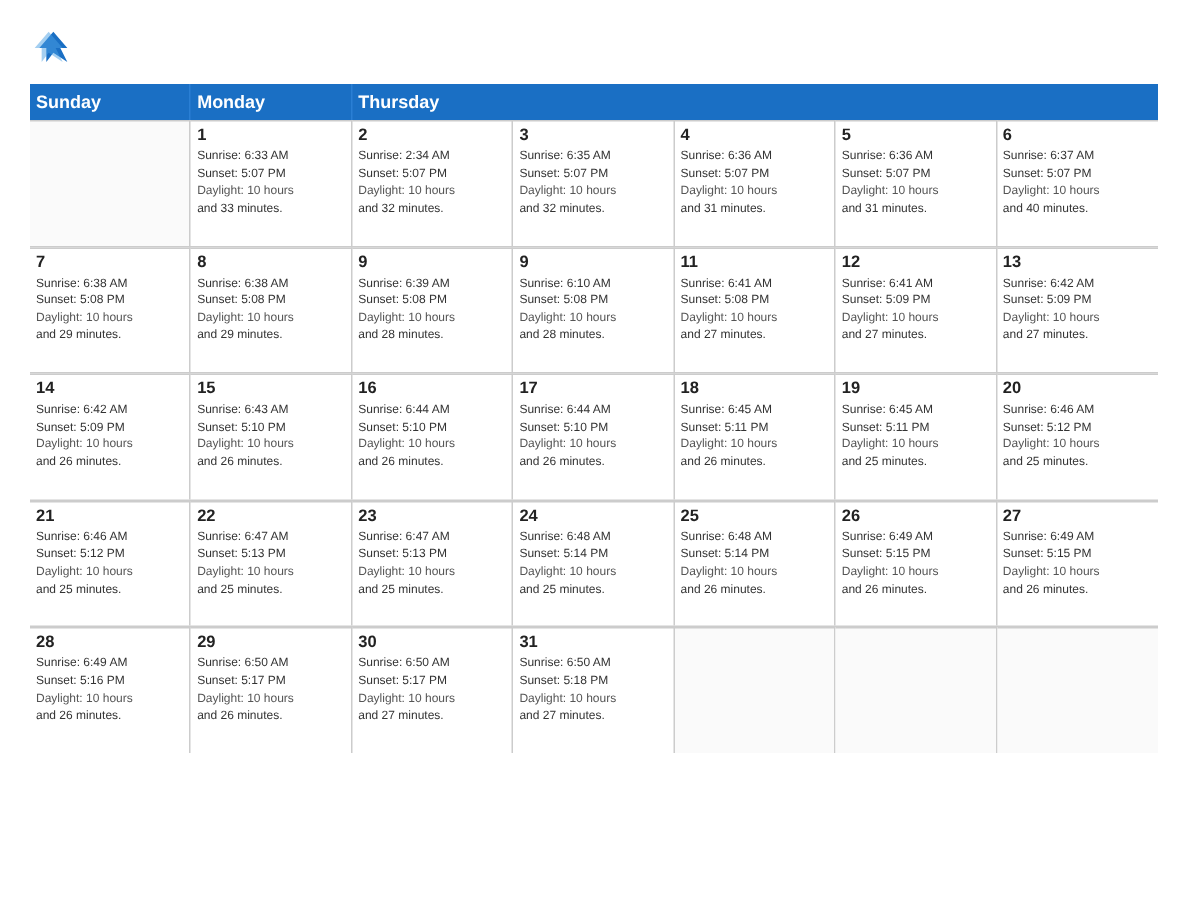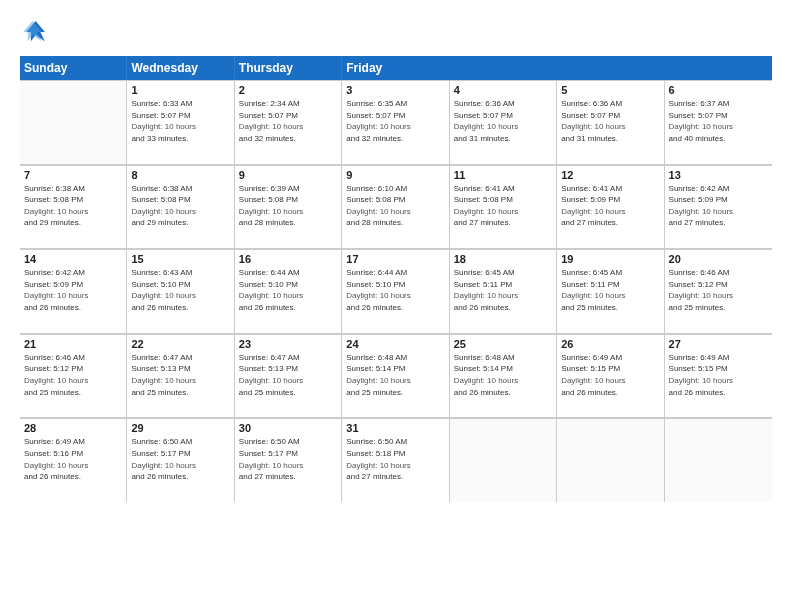--- a/index.html
+++ b/index.html
@@ -126,23 +126,22 @@
     </div>
     <div class="title-block">
       <div class="month-title"></div>
       <div class="subtitle"></div>
     </div>
   </div>
 
   <div class="calendar">
     <div class="cal-header">
     <div class="cal-header-cell">Sunday</div>
-        <div class="cal-header-cell">Wednesday</div>
+        <div class="cal-header-cell">Monday</div>
         <div class="cal-header-cell">Thursday</div>
-        <div class="cal-header-cell">Friday</div>
       </div>
     <div class="cal-body">
     <div class="cal-row">
           <div class="cal-cell empty"></div>
           <div class="cal-cell">
             <span class="day-num">1</span>
             <div class="cell-info"><span>Sunrise: 6:33 AM</span><br><span>Sunset: 5:07 PM</span><br><span style="color: rgb(85, 85, 85);">Daylight: 10 hours</span><br><span>and 33 minutes.</span></div>
           </div>
           <div class="cal-cell">
             <span class="day-num">2</span>

